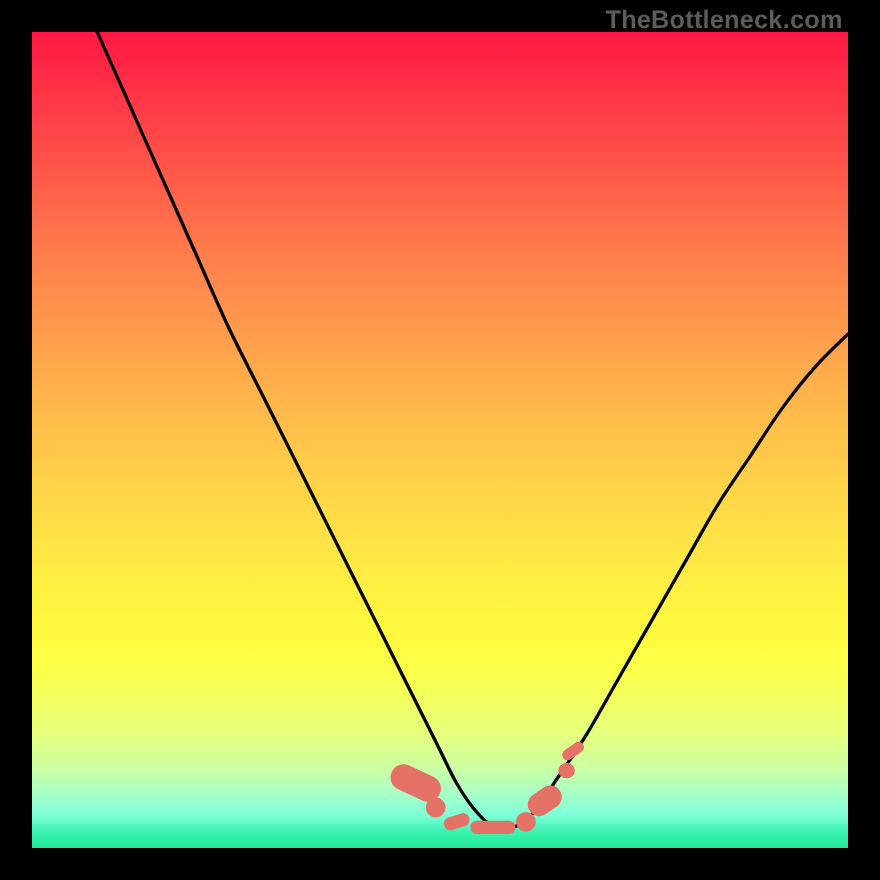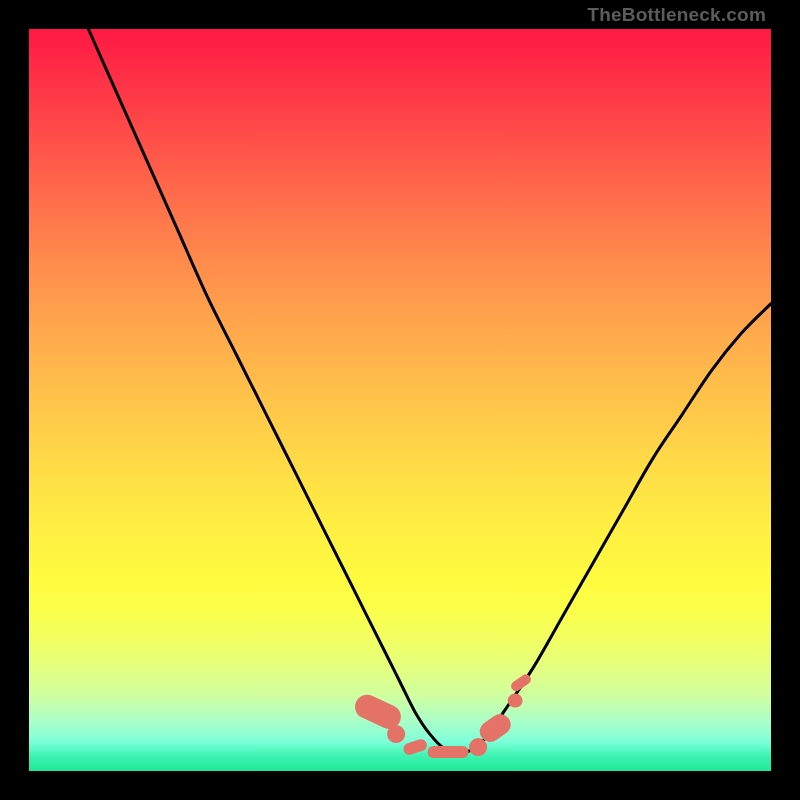--- a/index.html
+++ b/index.html
@@ -46,21 +46,21 @@
       #7effd9 96%,
       #3cf3b0 98%,
       #1fe99a 100%
     );
   }
   .watermark {
     position: absolute;
     top: 4px;
     right: 34px;
     font-family: Arial, Helvetica, sans-serif;
-    font-size: 19px;
+    font-size: 23px;
     font-weight: 600;
     color: #5c5c5d;
     letter-spacing: 0.2px;
     user-select: none;
   }
   svg.curve {
     position: absolute;
     inset: 0;
   }
   .markers {

